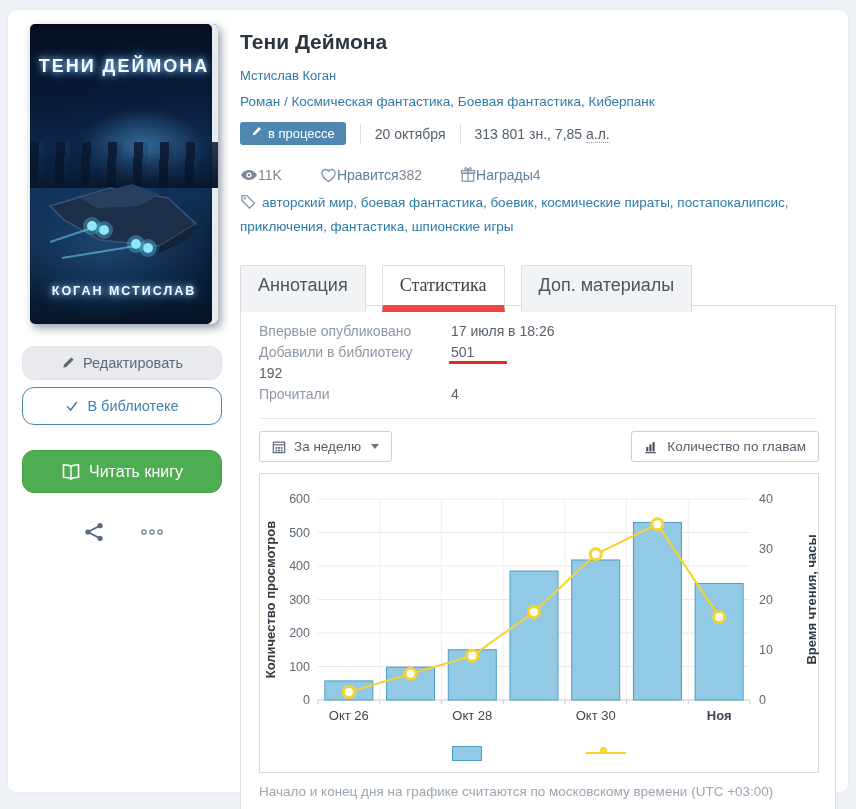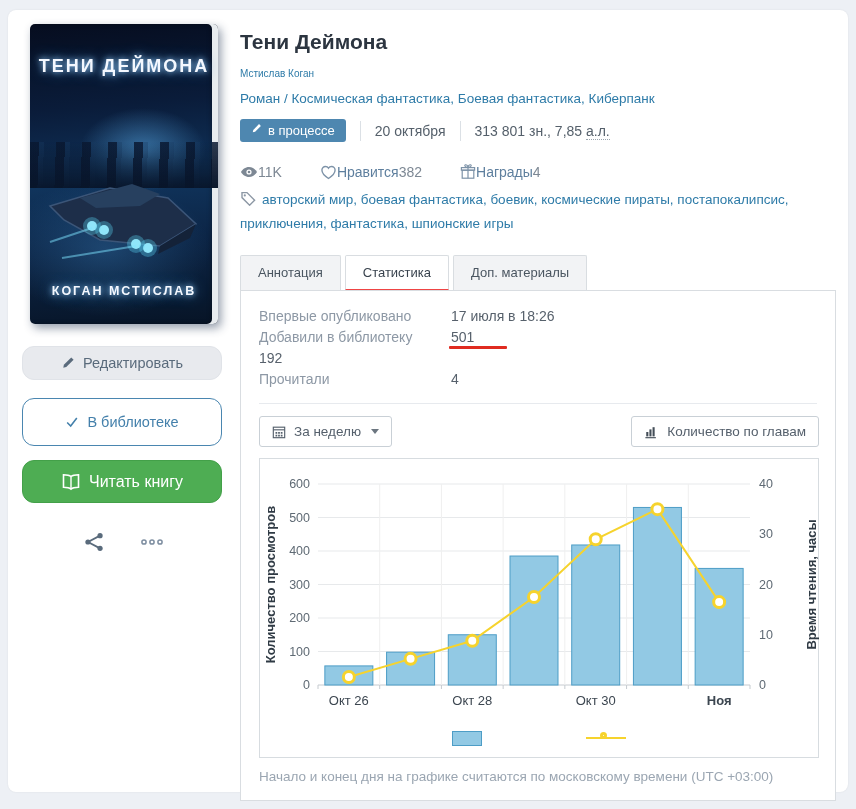--- a/index.html
+++ b/index.html
@@ -30,48 +30,48 @@
   .spires { position:absolute; left:0; top:118px; width:100%; height:46px;
     background:
       linear-gradient(to top, rgba(8,20,40,.9), rgba(8,20,40,0)),
       repeating-linear-gradient(92deg, rgba(10,25,50,.85) 0 9px, rgba(25,60,100,.35) 9px 14px, rgba(10,25,50,0) 14px 26px);
     filter:blur(.4px);
   }
   .ship { position:absolute; left:10px; top:130px; }
   .btn { display:flex; align-items:center; justify-content:center; gap:8px; width:200px;
          border-radius:12px; cursor:pointer; font-size:14.5px; border:1px solid transparent; }
   .btn-edit   { margin-top:22px; height:34px; background:#e8eaee; color:#5a6b7c; border-color:#e0e3e8; }
-  .btn-lib    { margin-top:18px; height:48px; background:#fff; color:#4480ab; border-color:#4a86b0; }
-  .btn-read   { margin-top:14px; height:43px; background:#4ead53; color:#fff; border-color:#43a049; font-size:16px; }
+  .btn-lib    { margin-top:7px; height:38px; background:#fff; color:#4480ab; border-color:#4a86b0; }
+  .btn-read   { margin-top:25px; height:43px; background:#4ead53; color:#fff; border-color:#43a049; font-size:16px; }
   .share-row  { margin-top:28px; display:flex; justify-content:center; gap:34px; color:#5a6b7c; }
   .share-row .ic { cursor:pointer; }
   
   .right-col { position:absolute; left:232px; top:14px; width:596px; }
   .book-title { font-size:21px; font-weight:bold; color:#2c3540; margin-top:6px; }
-  .author-link { display:inline-block; margin-top:14px; font-size:10px; color:#2e7ba8; cursor:pointer; text-decoration:none; }
+  .author-link { display:inline-block; margin-top:14px; font-size:13px; color:#2e7ba8; cursor:pointer; text-decoration:none; }
   .genre-line { margin-top:10px; font-size:13.5px; color:#2e7ba8; }
   .genre-line .lnk { cursor:pointer; }
   .meta-row { margin-top:13px; display:flex; align-items:center; font-size:14px; color:#55606b; }
   .badge { display:inline-flex; gap:6px; background:#4e87b0; color:#fff;
            font-size:13px; padding:4px 11px; border-radius:3px; cursor:pointer; }
   .sep { width:1px; height:20px; background:#dbe0e5; margin:0 14px; }
   .dotted-u { border-bottom:1px dotted #9aa4ae; cursor:help; }
   .counter-row { margin-top:22px; display:flex; align-items:center; font-size:14px; color:#7d8894; }
   .counter { display:flex; align-items:center; margin-right:38px; }
   .counter .lab { color:#5e7f9e; cursor:pointer; }
   .counter .num { color:#7d8894; }
   .tags-row { margin-top:8px; font-size:13.5px; color:#2e7ba8; line-height:1.75; width:592px; }
   .tags-row .t-ic { color:#8d98a5; margin-right:6px; position:relative; top:2px; }
   .tags-row .tag-links { cursor:pointer; }
   
   .tabs { margin-top:20px; display:flex; border-bottom:1px solid #d9dde1; }
-  .tab { padding:9px 17px; font-size:13px; color:#4a5560; background:#f2f3f5;
-         border:1px solid #d9dde1; border-bottom:none; margin-right:4px; cursor:pointer;
-         border-radius:2px 2px 0 0; position:relative; top:0; }
-  .tab.active { background:#fff; color:#38424d; border-bottom:1px solid #ef4444; }
+  .tab { padding:9px 17px; font-size:18px; color:#4a5560; background:#f2f3f5;
+         border:1px solid #d9dde1; border-bottom:none; margin-right:16px; cursor:pointer;
+         border-radius:2px 2px 0 0; position:relative; top:7px; }
+  .tab.active { background:#fff; color:#38424d; border-bottom:7px solid #ef4444;font-family:Liberation Serif, serif; }
   
   .panel { border:1px solid #d9dde1; border-top:none; background:#fff; padding:15px 8px 16px 18px; }
   .stat-row { display:flex; font-size:14px; line-height:21px; }
   .stat-label { width:192px; color:#8d98a5; }
   .stat-value { color:#57616c; position:relative; }
   .red-underline { position:absolute; left:-2px; top:19px; width:58px; height:3px; background:#e02b20; border-radius:1px; }
   .panel hr { border:none; border-top:1px solid #e7eaee; margin:13px 10px 12px 0; }
   .controls-row { display:flex; justify-content:space-between; align-items:center; padding-right:8px; margin-bottom:11px; }
   .ctl-btn { display:inline-flex; align-items:center; gap:8px; height:31px; padding:0 12px;
              background:#fff; border:1px solid #c9d0d6; border-radius:3px; font-size:13.5px;

